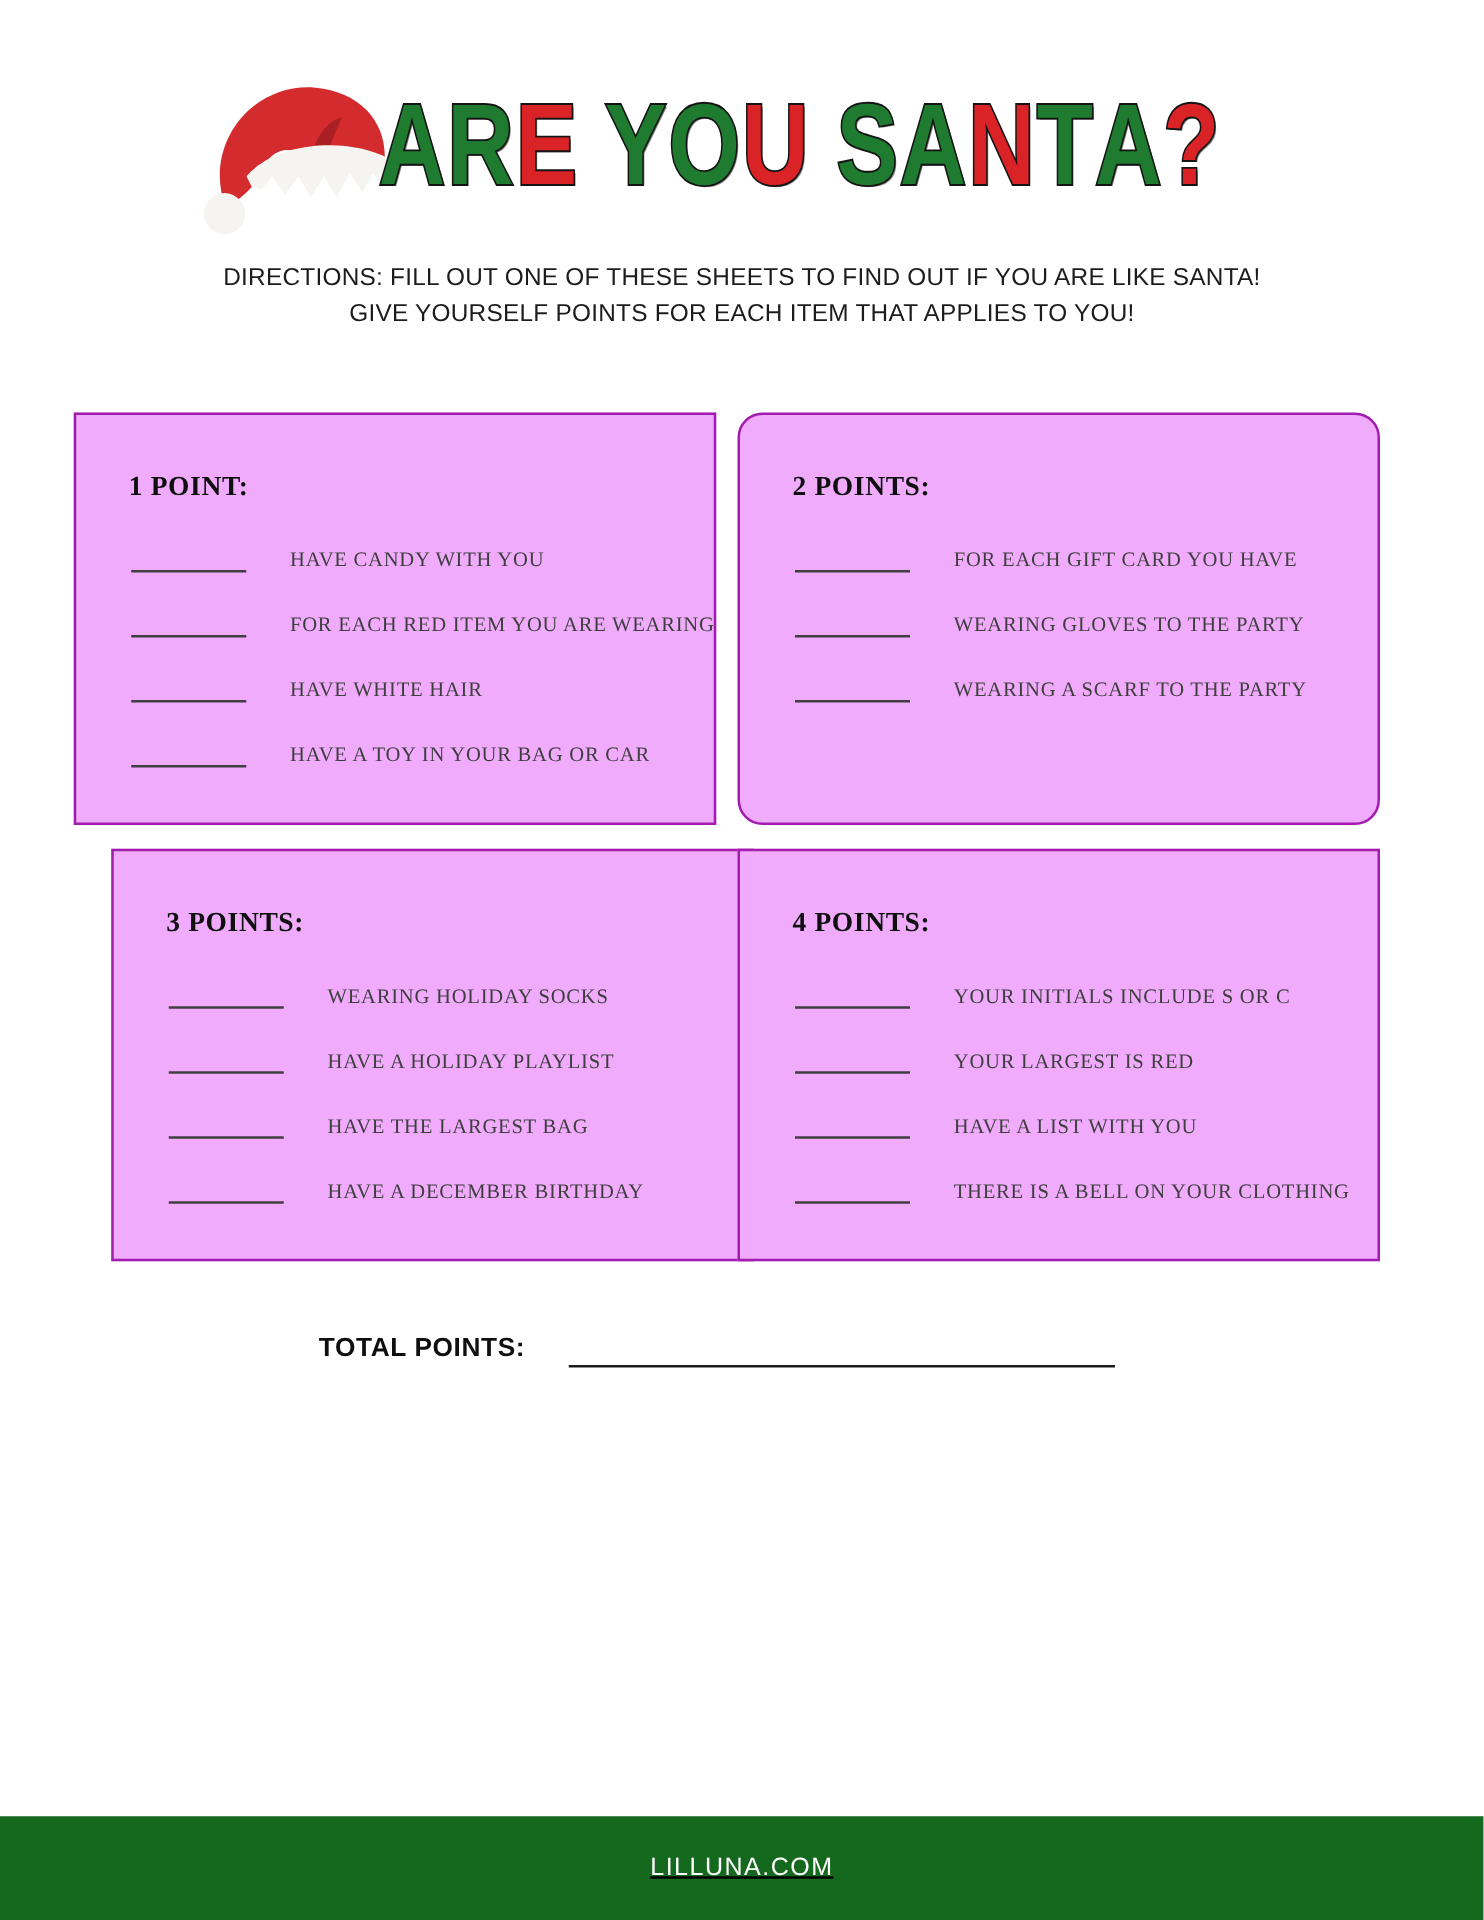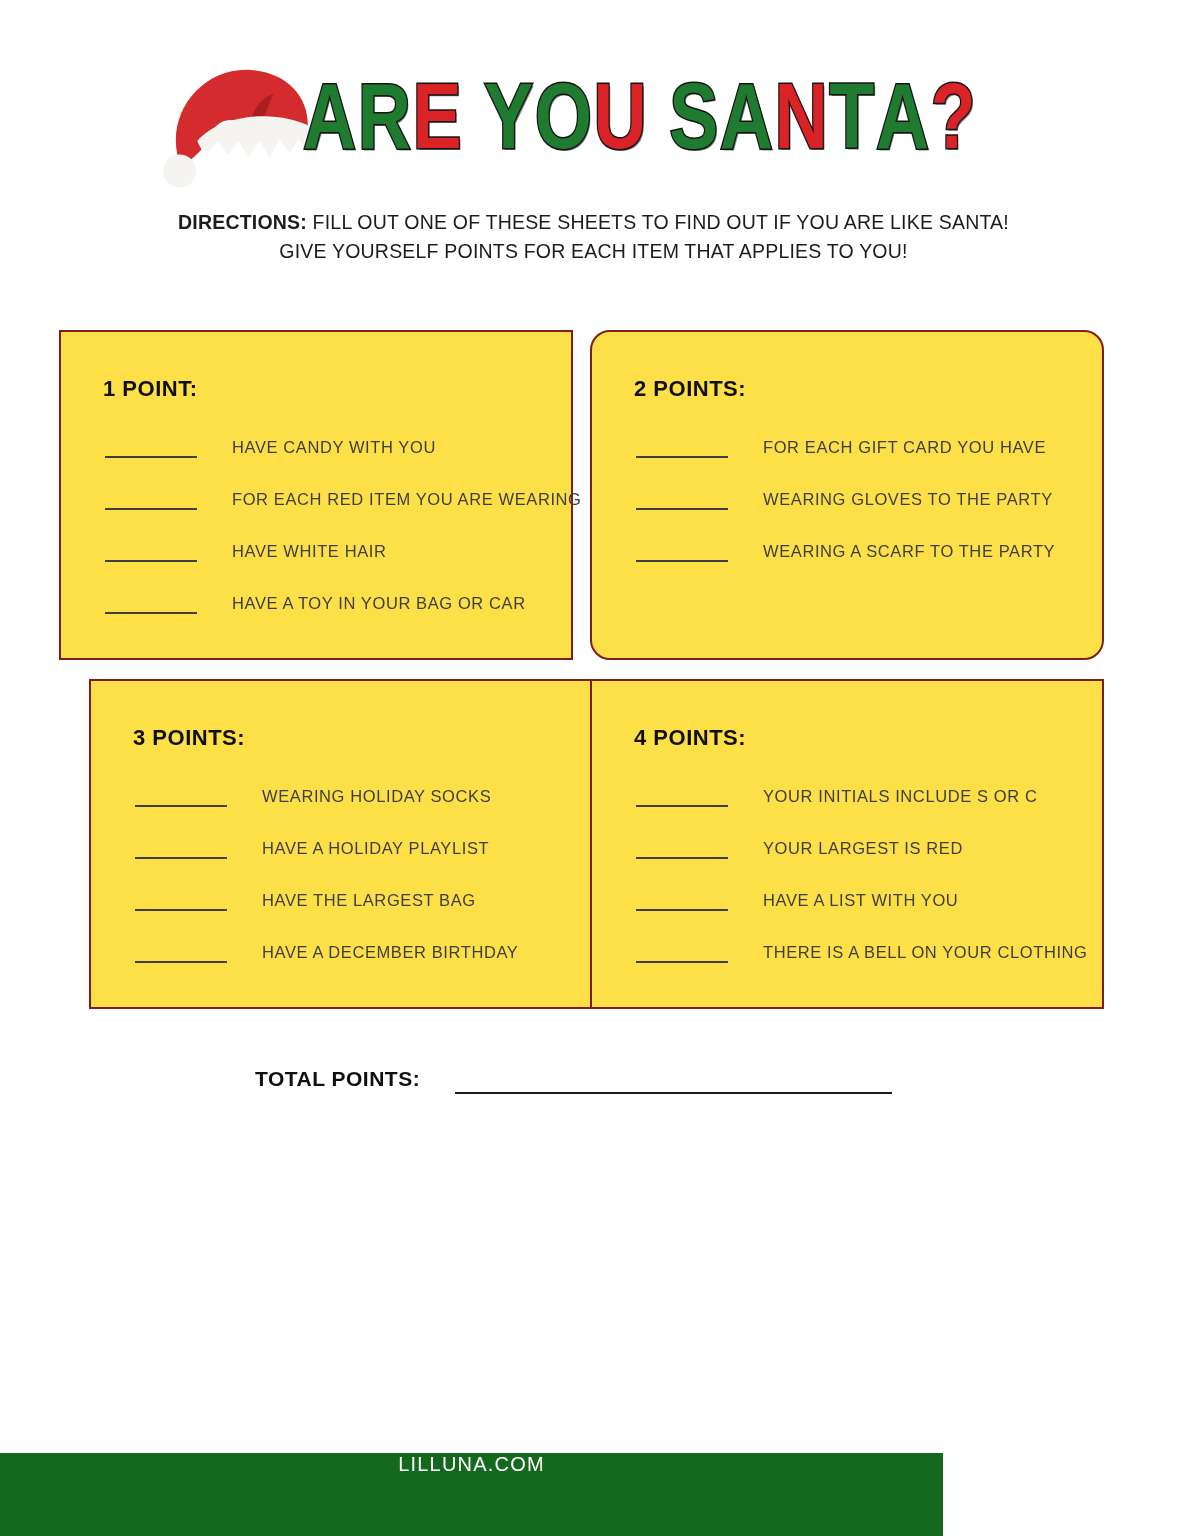--- a/index.html
+++ b/index.html
@@ -45,29 +45,30 @@
     position: absolute;
     left: 0;
     top: 208px;
     width: 1187px;
     text-align: center;
     font-size: 19.5px;
     line-height: 28.5px;
     color: #1c1c1c;
     letter-spacing: 0.2px;
   }
-  .directions b { font-weight: 700; text-align: right; }
+  .directions b { font-weight: 400; text-align: right; }
 
   
   .pbox {
     position: absolute;
     width: 510px;
     height: 326px;
-    border: 2px solid #7f1d1d;
-    background: #fde047;
+    border: 2px solid #a21caf;
+    background: #f0abfc;
+    font-family: Liberation Serif, serif;
   }
   .pbox.b1 { left: 59px;  top: 330px; }
   .pbox.b2 { left: 590px; top: 330px; border-radius: 20px; }
   .pbox.b3 { left: 59px;  top: 679px; margin-left: 30px; }
   .pbox.b4 { left: 590px; top: 679px; }
 
   .pbox .heading {
     position: absolute;
     left: 42px;
     top: 44px;
@@ -126,25 +127,26 @@
     height: 30px;
     margin-left: 35px;
     border-bottom: 2px solid #1c1c1c;
   }
 
   
   .footer {
     position: absolute;
     left: 0;
     bottom: 0;
-    width: 943px;
+    width: 1187px;
     height: 83px;
     display: flex;
-    align-items: flex-start;
+    align-items: center;
     justify-content: center;
+    text-decoration: underline;
   }
   .footer-site {
     color: #ffffff;
     font-size: 20px;
     letter-spacing: 1.2px;
     font-weight: 500;
   }
 </style>
 </head>
 <body>

